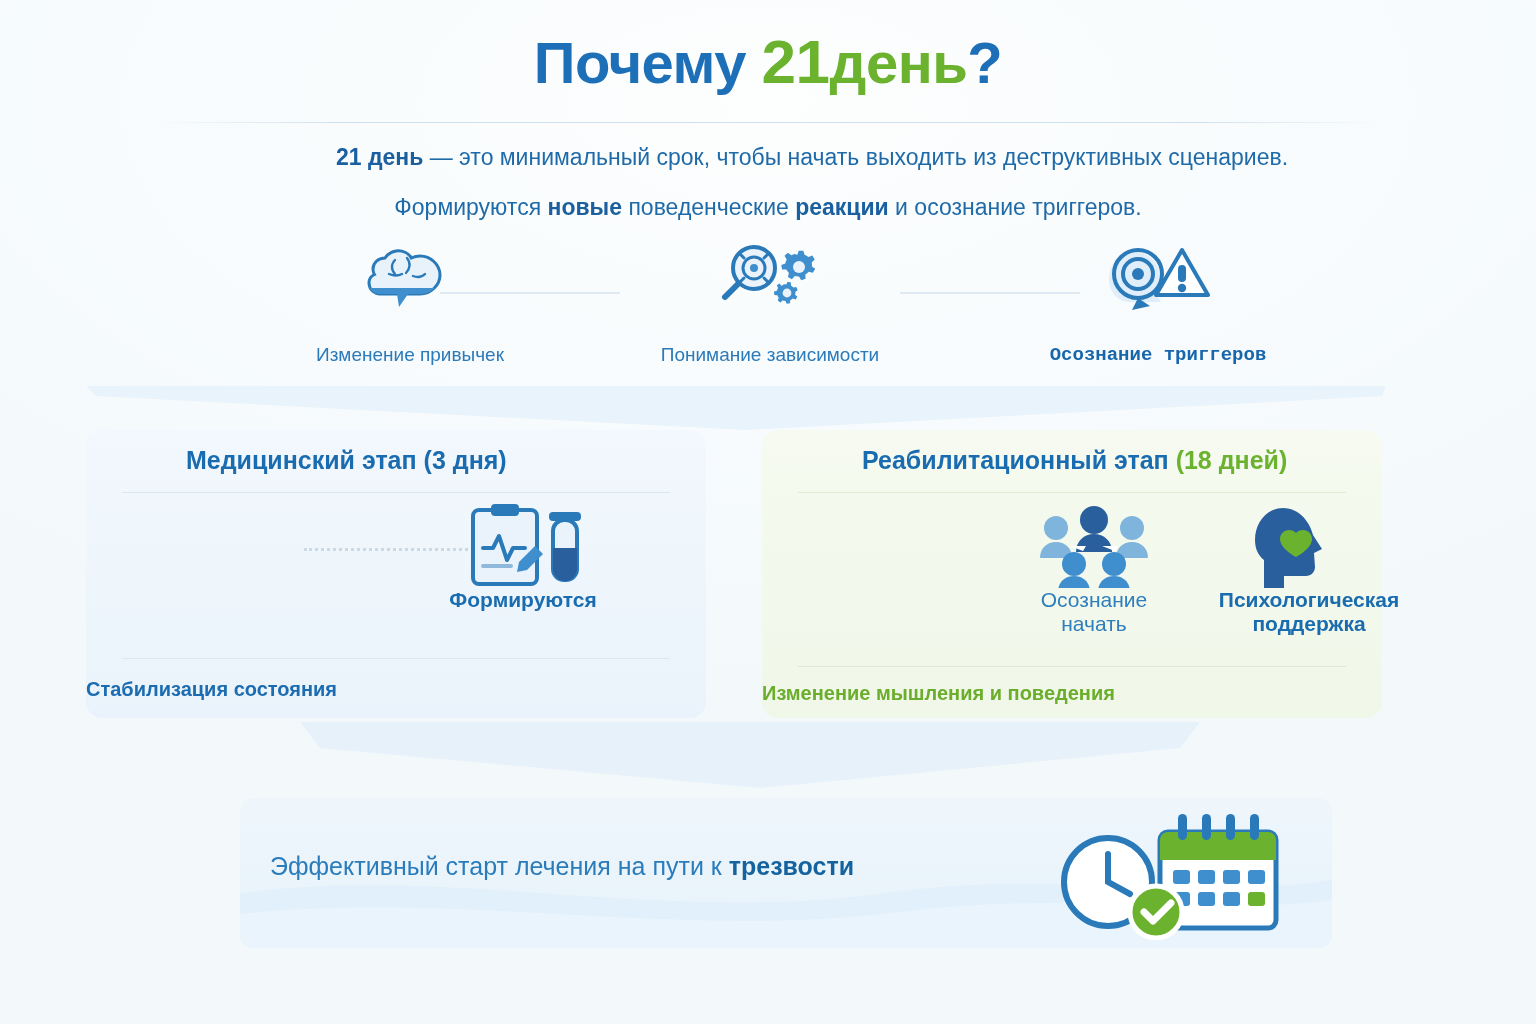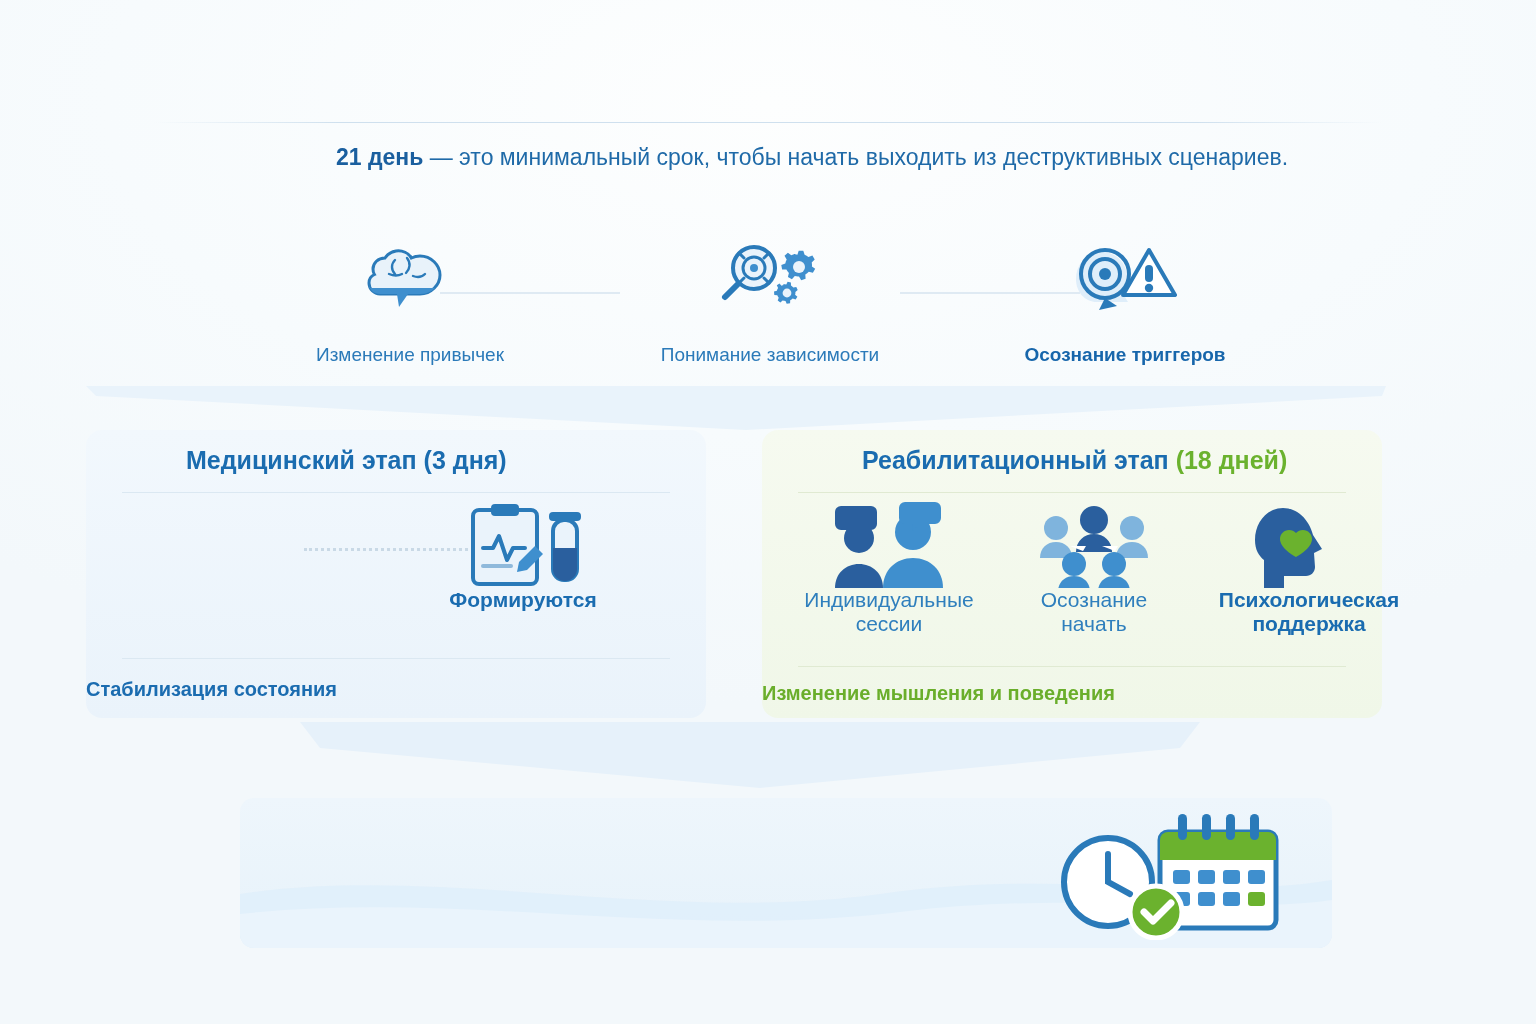--- a/index.html
+++ b/index.html
@@ -189,24 +189,30 @@
     width: 250px;
     height: 130px;
   }
   .svgwrap { display: block; }
 </style>
 </head>
 <body>
 
 <div class="page">
 
+  <div class="title">
+    <span class="t-blue">Почему </span><span class="t-num">21</span><span class="t-green">день</span><span class="t-q">?</span>
+  </div>
   <div class="title-rule"></div>
 
   <div class="intro line1">
     <b>21 день</b><span> — это минимальный срок, чтобы начать выходить из деструктивных сценариев.</span>
+  </div>
+  <div class="intro line2">
+    <span>Формируются </span><b>новые</b><span> поведенческие </span><b>реакции</b><span> и осознание триггеров.</span>
   </div>
 
   <div class="toprow">
 
     <div class="top-connector" style="left:160px;width:180px;"></div>
     <div class="top-connector" style="left:620px;width:180px;"></div>
 
     <div class="top-item" style="left:0px;top:0px;">
       <div class="ic">
         <svg class="svgwrap" width="110" height="76" viewBox="0 0 110 76" style="margin:0 auto;">
@@ -233,21 +239,21 @@
           </g>
           <g fill="#3f8fce">
             <path d="M72 44c1.2 0 2.3.2 3.3.6l1.3-2.8 3.3.8.1 3c.9.5 1.7 1.2 2.3 2l3-.7 1.4 3-2.3 2c.1 1 0 2-.3 2.9l2.3 1.9-1.8 2.8-2.9-1c-.7.7-1.6 1.3-2.5 1.7l-.1 3-3.4.5-1.2-2.8c-1 0-2-.2-2.9-.5l-2.2 2.1-2.7-2 1-2.8c-.6-.7-1.1-1.6-1.4-2.5l-3-.3-.3-3.3 2.9-.9c.2-1 .6-1.9 1.2-2.7l-1.3-2.7 2.7-1.7 2 2.2c.7-.3 1.5-.6 2.3-.7z"></path>
             <circle cx="76" cy="53" r="4.4" fill="#eaf3fb"></circle>
           </g>
         </svg>
       </div>
       <div class="lbl">Понимание зависимости</div>
     </div>
 
-    <div class="top-item strong" style="left:715px;top:0px;">
+    <div class="top-item strong" style="left:748px;top:0px;font-family:Liberation Mono, monospace;">
       <div class="ic">
         <svg class="svgwrap" width="116" height="76" viewBox="0 0 116 76" style="margin:0 auto;">
           <path d="M35 12c14 0 25 11 25 25 0 6-2 11-5 15l6 10H30c-12 0-21-10-21-23 0-15 11-27 26-27z" fill="#dfeefa"></path>
           <circle cx="38" cy="34" r="24" fill="none" stroke="#2a7ab9" stroke-width="4"></circle>
           <circle cx="38" cy="34" r="15" fill="none" stroke="#2a7ab9" stroke-width="4"></circle>
           <circle cx="38" cy="34" r="6" fill="#2a7ab9"></circle>
           <path d="M38 58l-6 12 18-4z" fill="#2a7ab9"></path>
           <path d="M82 10l26 45H56z" fill="#fff" stroke="#2a7ab9" stroke-width="4" stroke-linejoin="round"></path>
           <rect x="78" y="25" width="8" height="17" rx="4" fill="#2a7ab9"></rect>
           <circle cx="82" cy="48" r="4.2" fill="#2a7ab9"></circle>
@@ -295,34 +301,20 @@
   </div>
 
   <div class="panel panel-rehab">
     <div class="panel-title">
       <span>Реабилитационный этап</span>
       <span class="days-green">(18 дней)</span>
     </div>
     <div class="panel-rule" style="top:62px;"></div>
     <div class="panel-rule" style="top:236px;"></div>
 
-    <div class="stage-item soft" style="left:22px;top:72px;width:210px;">
-      <div class="ic">
-        <svg class="svgwrap" width="128" height="86" viewBox="0 0 128 86" style="margin:0 auto;">
-          <circle cx="34" cy="36" r="15" fill="#2a5f9e"></circle>
-          <path d="M10 86c0-15 11-24 24-24s24 9 24 24z" fill="#2a5f9e"></path>
-          <circle cx="88" cy="30" r="18" fill="#3f8fce"></circle>
-          <path d="M58 86c0-18 13-30 30-30s30 12 30 30z" fill="#3f8fce"></path>
-          <path d="M16 4h30a6 6 0 0 1 6 6v12a6 6 0 0 1-6 6H30l-9 8 1-8h-6a6 6 0 0 1-6-6V10a6 6 0 0 1 6-6z" fill="#2a5f9e"></path>
-          <path d="M80 0h30a6 6 0 0 1 6 6v10a6 6 0 0 1-6 6H96l-9 7 1-7h-8a6 6 0 0 1-6-6V6a6 6 0 0 1 6-6z" fill="#3f8fce"></path>
-        </svg>
-      </div>
-      <div class="lbl">Индивидуальные</div>
-      <div class="lbl">сессии</div>
-    </div>
 
     <div class="stage-item soft" style="left:232px;top:72px;width:200px;">
       <div class="ic">
         <svg class="svgwrap" width="128" height="86" viewBox="0 0 128 86" style="margin:0 auto;">
           <circle cx="64" cy="18" r="14" fill="#2a5f9e"></circle>
           <path d="M46 50c0-11 8-18 18-18s18 7 18 18z" fill="#2a5f9e"></path>
           <circle cx="26" cy="26" r="12" fill="#7fb4dd"></circle>
           <path d="M10 56c0-10 7-16 16-16s16 6 16 16z" fill="#7fb4dd"></path>
           <circle cx="102" cy="26" r="12" fill="#7fb4dd"></circle>
           <path d="M86 56c0-10 7-16 16-16s16 6 16 16z" fill="#7fb4dd"></path>
@@ -350,20 +342,23 @@
     </div>
 
     <div class="panel-foot" style="top:252px;">Изменение мышления и поведения</div>
   </div>
 
   <div class="banner">
     <svg class="wave" viewBox="0 0 1092 150" preserveAspectRatio="none">
       <path d="M0 96 C 200 66, 420 126, 640 96 C 820 70, 960 104, 1092 82 L1092 150 L0 150 Z" fill="#dfeefa" opacity="0.85"></path>
       <path d="M0 116 C 220 92, 430 142, 660 114 C 840 92, 980 118, 1092 102 L1092 150 L0 150 Z" fill="#eaf4fc"></path>
     </svg>
+    <div class="banner-text">
+      <span>Эффективный старт лечения на пути к </span><b>трезвости</b>
+    </div>
     <div class="banner-icons">
       <svg class="svgwrap" width="250" height="130" viewBox="0 0 250 130">
         <g>
           <rect x="104" y="22" width="116" height="96" rx="8" fill="#fff" stroke="#2a7ab9" stroke-width="5"></rect>
           <path d="M104 30a8 8 0 0 1 8-8h100a8 8 0 0 1 8 8v20H104z" fill="#6bb22e"></path>
           <rect x="122" y="4" width="9" height="26" rx="4.5" fill="#2a7ab9"></rect>
           <rect x="146" y="4" width="9" height="26" rx="4.5" fill="#2a7ab9"></rect>
           <rect x="170" y="4" width="9" height="26" rx="4.5" fill="#2a7ab9"></rect>
           <rect x="194" y="4" width="9" height="26" rx="4.5" fill="#2a7ab9"></rect>
           <g fill="#3f8fce">

